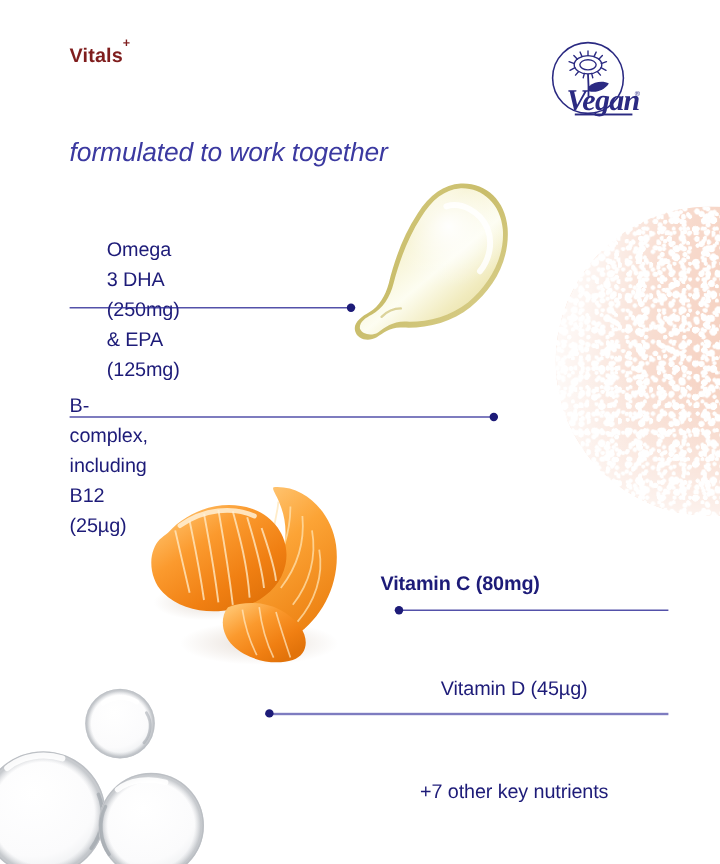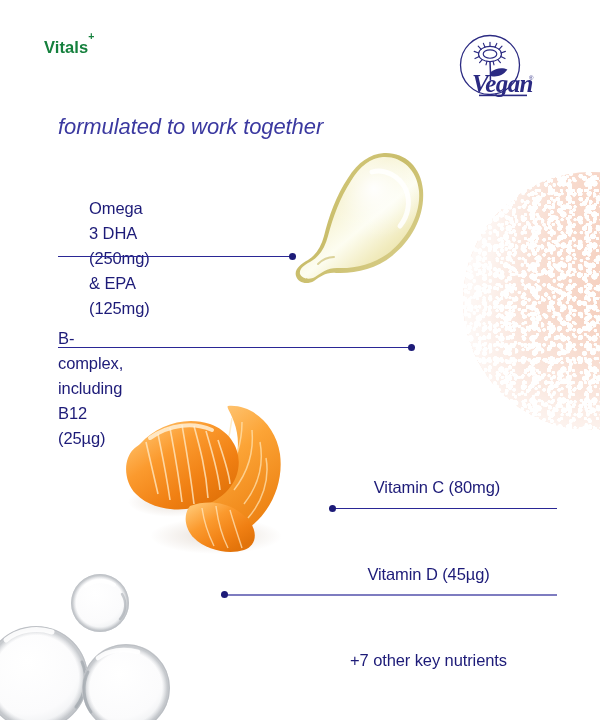--- a/index.html
+++ b/index.html
@@ -86,26 +86,26 @@
   .mandarin { position: absolute; left: 124px; top: 398px; width: 176px; height: 164px; }
 
   
   .droplets { position: absolute; left: -6px; top: 566px; width: 178px; height: 158px; }
 
   
   .content { position: absolute; inset: 0; z-index: 3; }
 
   .brand {
     position: absolute;
-    left: 44px;
+    left: 58px;
     top: 36px;
     font-size: 16.5px;
     font-weight: 600;
     letter-spacing: .1px;
-    color: #15803d;
+    color: #7f1d1d;
   }
   .brand sup { font-size: 10.5px; top: -.62em; position: relative; font-weight: 700; }
 
   .headline {
     position: absolute;
     left: 58px;
     top: 74px;
     font-size: 26px;
     font-weight: 700;
     letter-spacing: -.4px;
@@ -158,21 +158,21 @@
   .callout .connector.node-right .node { right: 0; }
   .callout .connector.node-left  .node { left: 0; }
 
   
   #callout-omega .label      { left: 58px;  top: 196px; margin-left: 31px; }
   #callout-omega .connector  { left: 58px;  top: 251px; width: 238px; }
 
   #callout-bcomplex .label     { left: 58px; top: 314px; margin-top: 12px; }
   #callout-bcomplex .connector { left: 58px; top: 342px; width: 357px; }
 
-  #callout-vitc .label     { left: 317px; top: 475px; width: 240px; text-align: center; }
+  #callout-vitc .label     { left: 317px; top: 475px; width: 240px; text-align: left; font-weight: bold; }
   #callout-vitc .connector { left: 329px; top: 503px; width: 228px; }
 
   #callout-vitd .label     { left: 300px; top: 562px; width: 257px; text-align: center; }
   #callout-vitd .connector { left: 221px; top: 589px; width: 336px; }
   #callout-vitd .connector .rule { background: #7e7cc0; height: 2.2px; top: 5px; }
 
   #callout-other .label { left: 300px; top: 648px; width: 257px; text-align: center; }
 </style>
 </head>
 <body>

